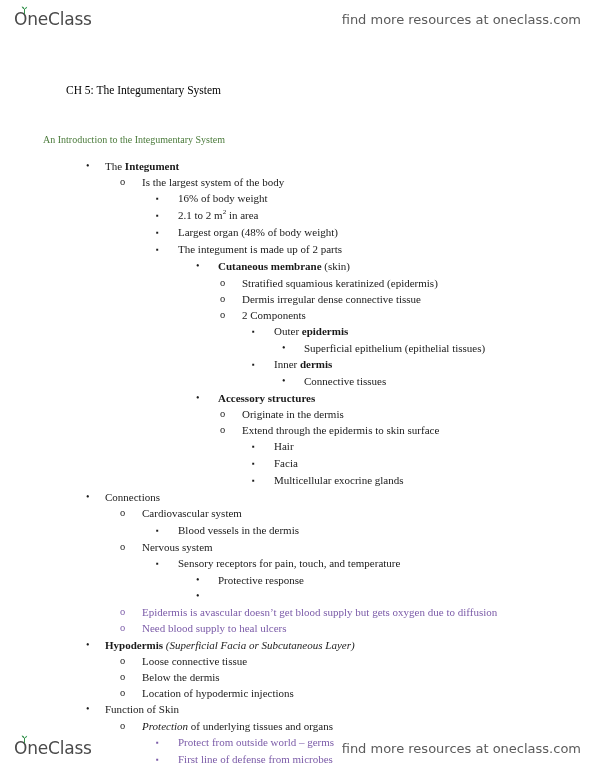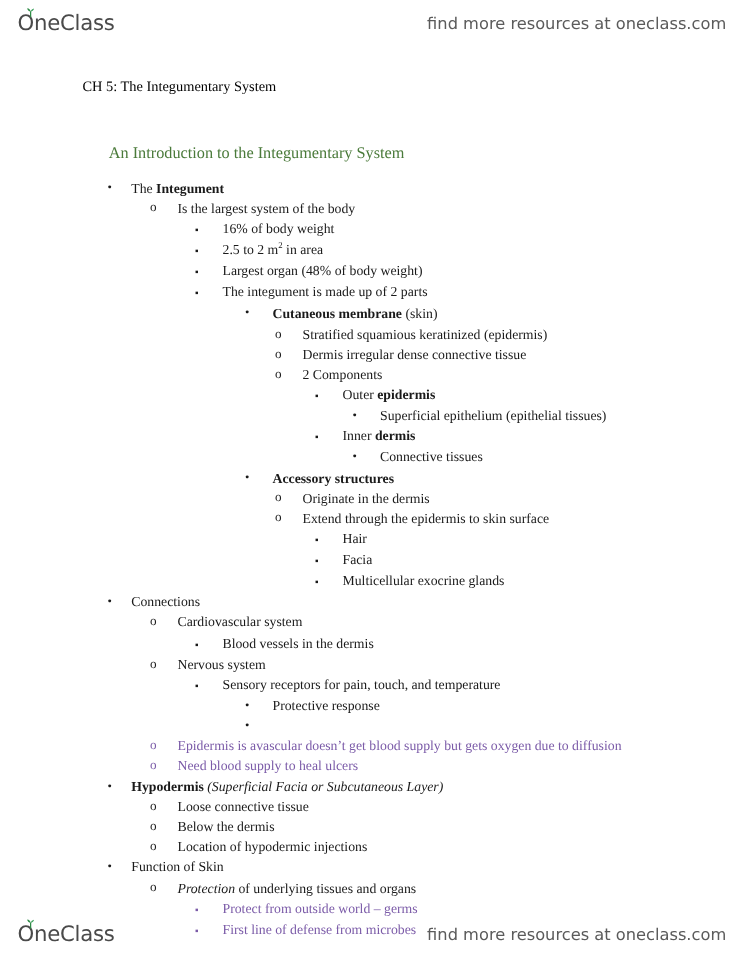--- a/index.html
+++ b/index.html
@@ -53,38 +53,38 @@
   }
   .tagline {
     font-family: "DejaVu Sans", sans-serif;
     font-size: 13px;
     color: #5b5b5b;
   }
 
   
   #doc {
     position: absolute;
-    top: 56px;
+    top: 76px;
     left: 0;
     width: 482px;
   }
 
   .doc-title {
     margin: 0;
     padding: 8px 0 0 66px;
     font-size: 11.5px;
     font-weight: 400;
     font-family: "Liberation Serif", serif;
     color: #000000;
   }
 
   .section-heading {
     margin: 0;
-    padding: 38px 0 0 87px;
-    font-size: 13px;
+    padding: 38px 0 0 43px;
+    font-size: 10px;
     font-weight: 400;
     font-family: "Liberation Serif", serif;
     color: #4a7a3a;
   }
 
   .outline {
     margin: 0;
     padding: 13px 0 0 0;
   }
 
@@ -165,21 +165,21 @@
       <span class="tx">Is the largest system of the body</span>
     </div>
 
     <div class="li lvl3">
       <span class="mk">▪</span>
       <span class="tx">16% of body weight</span>
     </div>
 
     <div class="li lvl3">
       <span class="mk">▪</span>
-      <span class="tx"><span>2.5 to 2 m</span><sup>2</sup><span> in area</span></span>
+      <span class="tx"><span>2.1 to 2 m</span><sup>2</sup><span> in area</span></span>
     </div>
 
     <div class="li lvl3">
       <span class="mk">▪</span>
       <span class="tx">Largest organ (48% of body weight)</span>
     </div>
 
     <div class="li lvl3">
       <span class="mk">▪</span>
       <span class="tx">The integument is made up of 2 parts</span>

